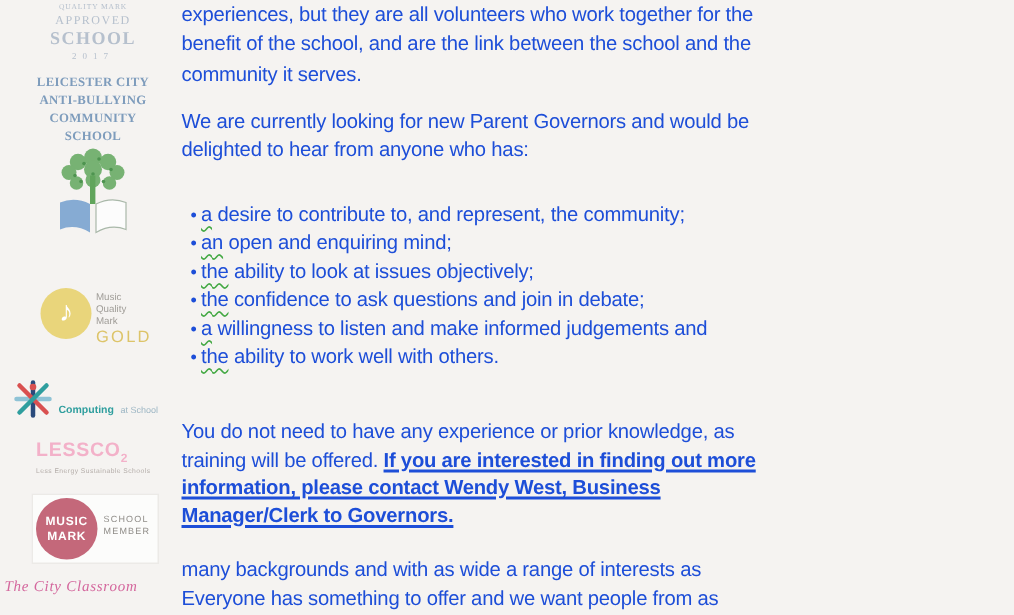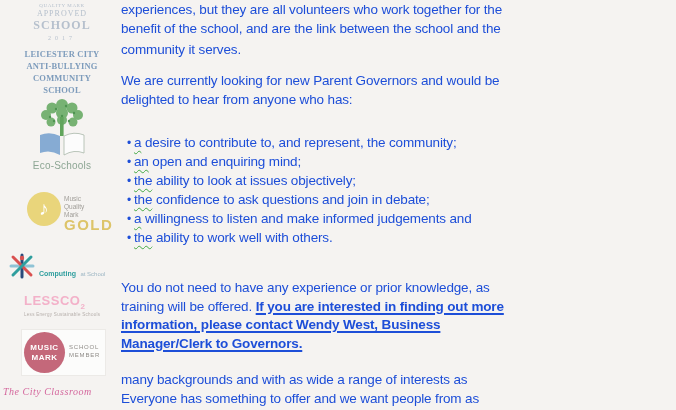--- a/index.html
+++ b/index.html
@@ -25,21 +25,21 @@
   
   .eco{left:0;top:97px;width:124px;text-align:center;}
   .eco svg{display:block;margin:0 auto;}
   .eco-label{margin-top:1px;font-size:10px;color:#8da694;letter-spacing:.2px;}
   
   .mqm{left:27px;top:192px;width:95px;height:46px;}
   .mqm-circle{position:absolute;left:0;top:0;width:34px;height:34px;border-radius:50%;
       background:#e9d57b;color:#ffffff;display:flex;align-items:center;justify-content:center;
       font-size:19px;}
   .mqm-text{position:absolute;left:37px;top:3px;font-size:6.5px;line-height:8px;color:#a09d98;}
-  .mqm-gold{font-size:15px;font-weight:bold;color:#ddc469;letter-spacing:1.5px;margin-top:2px;}
+  .mqm-gold{font-size:11px;font-weight:normal;color:#ddc469;letter-spacing:1.5px;margin-top:2px;}
   
   .cas{left:8px;top:252px;width:115px;height:30px;}
   .cas svg{position:absolute;left:0;top:0;}
   .cas-text{position:absolute;left:31px;top:10px;white-space:nowrap;}
   .cas-name{font-size:7px;font-weight:bold;color:#2f9e9e;}
   .cas-suffix{font-size:6px;color:#9db6c4;}
   
   .lessco{left:24px;top:291px;width:100px;}
   .lessco-name{font-size:13px;font-weight:bold;color:#f3b1c9;letter-spacing:.5px;}
   .lessco-sub{font-size:8px;font-weight:bold;color:#f3b1c9;vertical-align:sub;}
@@ -110,21 +110,20 @@
             <circle cx="36" cy="16" r="1.2"></circle>
           <circle cx="12" cy="20" r="1.2"></circle>
             <circle cx="24" cy="19" r="1.2"></circle>
             <circle cx="31" cy="24" r="1.2"></circle>
           <circle cx="16" cy="24" r="1.2"></circle>
         </g>
         <rect x="22" y="20" width="3.6" height="19" fill="#61a55c"></rect>
         <path d="M2,38 Q12,34 22,39 L22,58 Q12,52 2,56 Z" fill="#86abd3"></path>
         <path d="M46,38 Q36,34 26,39 L26,58 Q36,52 46,56 Z" fill="#fcfcfc" stroke="#a9b8a9" stroke-width="0.8"></path>
       </svg>
-      <div class="eco-label">Eco-Schools</div>
     </div>
 
     <div class="logo mqm">
       <div class="mqm-circle">
         <span>♪</span>
       </div>
       <div class="mqm-text">
         <div>Music</div>
         <div>Quality</div>
         <div>Mark</div>

